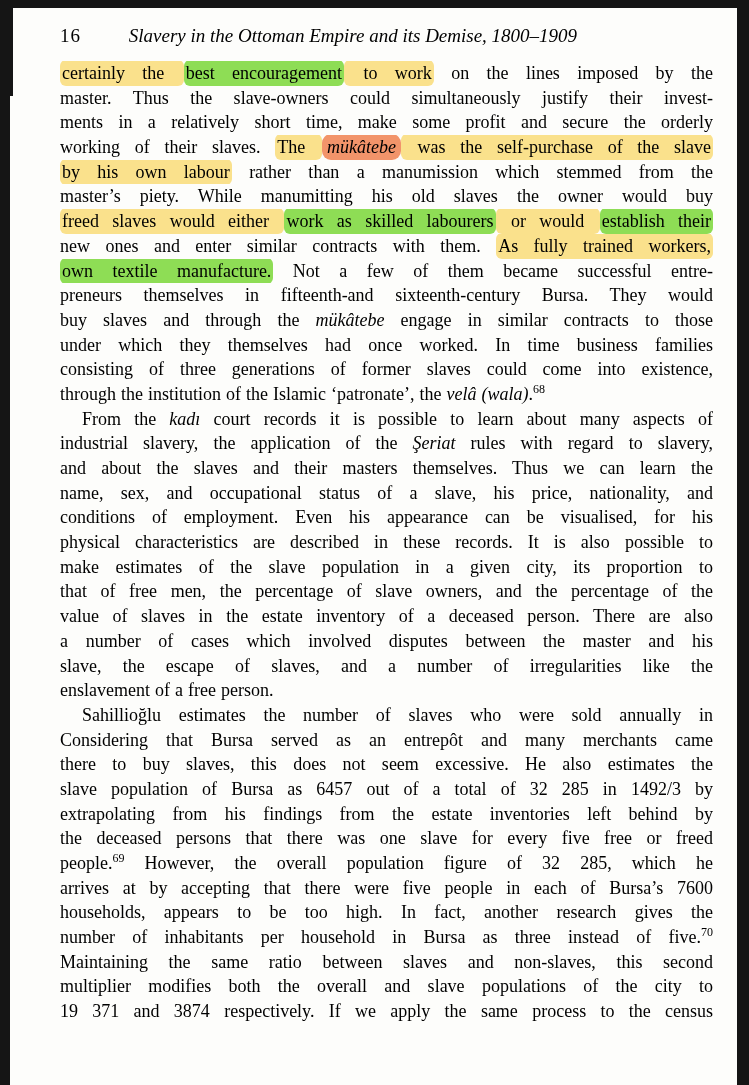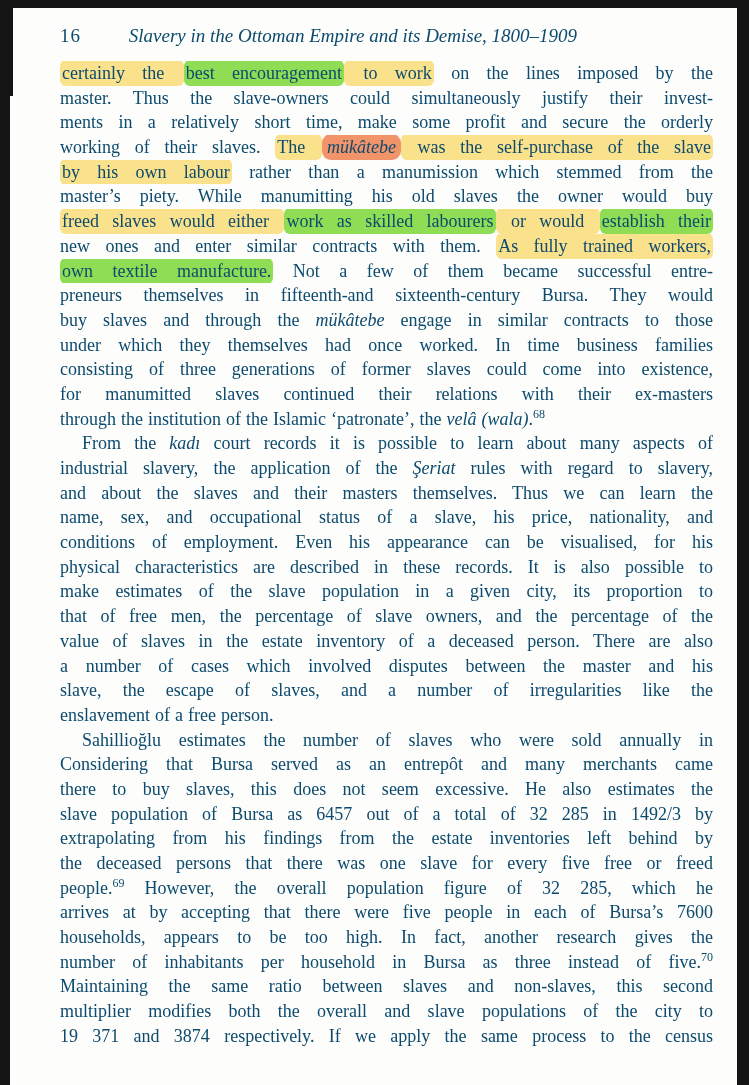--- a/index.html
+++ b/index.html
@@ -1,19 +1,19 @@
 <!DOCTYPE html>
 <html style="--highlight-yellow: #fae18c; --highlight-green: #8edd55; --highlight-orange: #f2946a; --page-background: #fdfdfb; --scan-border: #151515; --text: #161616;"><head>
 <meta charset="utf-8">
 <style>
   html,body { margin:0; padding:0; background:#2a2a2a; }
   .page {
     position:relative; width:749px; height:1085px;
     background:#fdfdfb; overflow:hidden;
-    font-family:"Liberation Serif", serif; color:#0c4a6e;
+    font-family:"Liberation Serif", serif; color:#000000;
   }
   .bar { position:absolute; background:#151515; }
   .bar-top   { left:0; top:0; width:749px; height:8px; }
   .bar-left  { left:0; top:0; width:10px; height:1085px; }
   .bar-left-wide { left:0; top:0; width:13px; height:96px; }
   .bar-right { left:737px; top:0; width:12px; height:1085px; }
 
   .header { position:absolute; left:60px; top:24px; width:655px;
             font-size:19px; line-height:23px; white-space:nowrap; }
   .pagenum { display:inline-block; width:64px; letter-spacing:1px; }
@@ -57,21 +57,20 @@
       <div class="line"><span>working of their slaves. </span><span class="hl hl-y">The </span><span class="hl hl-o it">mükâtebe</span><span class="hl hl-y"> was the self-purchase of the slave</span></div>
       <div class="line"><span class="hl hl-y">by his own labour</span><span> rather than a manumission which stemmed from the</span></div>
       <div class="line"><span>master’s piety. While manumitting his old slaves the owner would buy</span></div>
       <div class="line"><span class="hl hl-y">freed slaves would either </span><span class="hl hl-g">work as skilled labourers</span><span class="hl hl-y"> or would </span><span class="hl hl-g">establish their</span></div>
       <div class="line"><span>new ones and enter similar contracts with them. </span><span class="hl hl-y">As fully trained workers,</span></div>
       <div class="line"><span class="hl hl-g">own textile manufacture.</span><span> Not a few of them became successful entre-</span></div>
       <div class="line"><span>preneurs themselves in fifteenth-and sixteenth-century Bursa. They would</span></div>
       <div class="line"><span>buy slaves and through the </span><span class="it">mükâtebe</span><span> engage in similar contracts to those</span></div>
       <div class="line"><span>under which they themselves had once worked. In time business families</span></div>
       <div class="line"><span>consisting of three generations of former slaves could come into existence,</span></div>
-      <div class="line"><span>for manumitted slaves continued their relations with their ex-masters</span></div>
       <div class="line noj"><span>through the institution of the Islamic ‘patronate’, the </span><span class="it">velâ (wala)</span><span>.</span><sup class="fn">68</sup></div>
       <div class="line indent"><span>From the </span><span class="it">kadı</span><span> court records it is possible to learn about many aspects of</span></div>
       <div class="line"><span>industrial slavery, the application of the </span><span class="it">Şeriat</span><span> rules with regard to slavery,</span></div>
       <div class="line"><span>and about the slaves and their masters themselves. Thus we can learn the</span></div>
       <div class="line"><span>name, sex, and occupational status of a slave, his price, nationality, and</span></div>
       <div class="line"><span>conditions of employment. Even his appearance can be visualised, for his</span></div>
       <div class="line"><span>physical characteristics are described in these records. It is also possible to</span></div>
       <div class="line"><span>make estimates of the slave population in a given city, its proportion to</span></div>
       <div class="line"><span>that of free men, the percentage of slave owners, and the percentage of the</span></div>
       <div class="line"><span>value of slaves in the estate inventory of a deceased person. There are also</span></div>

